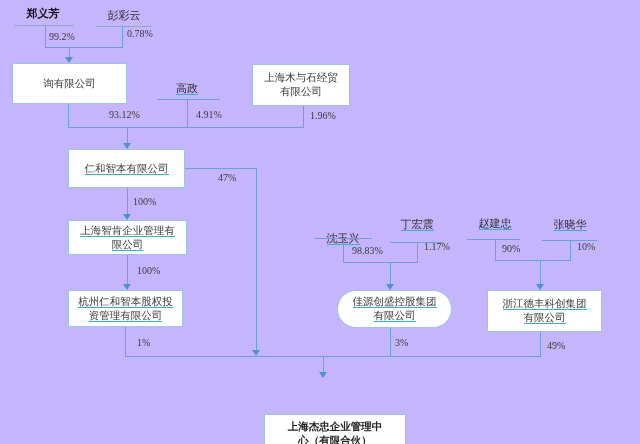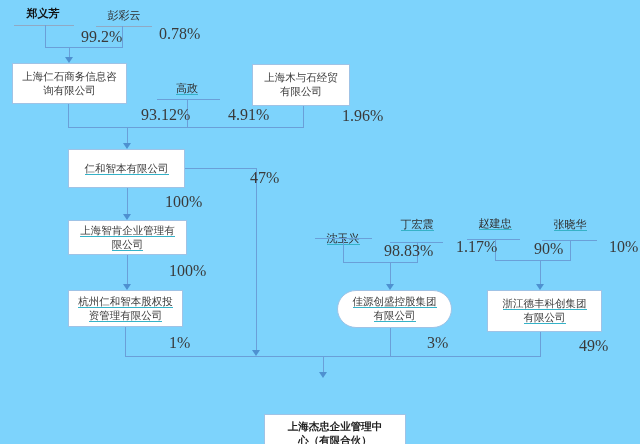--- a/index.html
+++ b/index.html
@@ -1,38 +1,38 @@
 <!DOCTYPE html>
 <html><head>
 <meta charset="utf-8">
 <style>
   html,body{margin:0;padding:0;background:#ffffff;}
   #canvas{
-    position:relative;width:640px;height:444px;background:#7dd3fc;overflow:hidden;
+    position:relative;width:640px;height:444px;background:#c4b5fd;overflow:hidden;
     font-family:"Liberation Serif","DejaVu Serif",serif;color:#333333;
   }
   
   .ln{position:absolute;background:#6a9fd8;}
   .v{width:1px;}
   .h{height:1px;}
   
   .ah{position:absolute;width:0;height:0;border-left:4px solid transparent;
       border-right:4px solid transparent;border-top:6px solid #4e91d0;}
   
   .node{position:absolute;box-sizing:border-box;border:1px solid #9fc3e6;background:#ffffff;
         display:flex;flex-direction:column;align-items:center;justify-content:center;
         text-align:center;font-size:10.5px;line-height:14px;color:#3a3a3a;}
   .node.bold{font-weight:bold;color:#222222;}
   
   .tu{border-bottom:1px solid #35b2c8;}
   
   .person{position:absolute;font-size:11px;line-height:13px;text-align:center;color:#2e2e2e;}
   .person.bold{font-weight:bold;color:#111111;}
   
-  .pct{position:absolute;font-size:16px;line-height:11px;color:#3a3a3a;white-space:nowrap;margin-left:32px;}
+  .pct{position:absolute;font-size:10px;line-height:11px;color:#3a3a3a;white-space:nowrap;}
 </style>
 </head>
 <body>
 
 <div id="canvas">
 
   <div class="person bold" style="left:13px;top:7px;width:60px;">郑义芳</div>
   <div class="ln h" style="left:14px;top:25px;width:60px;background:#90a9c4;"></div>
 
   <div class="person" style="left:97px;top:9px;width:54px;">彭彩云</div>
@@ -57,21 +57,20 @@
     <span class="tu">赵建忠</span>
   </div>
   <div class="ln h" style="left:467px;top:239px;width:53px;"></div>
 
   <div class="person" style="left:542px;top:218px;width:56px;">
     <span class="tu">张晓华</span>
   </div>
   <div class="ln h" style="left:542px;top:240px;width:55px;"></div>
 
   <div class="node" style="left:12px;top:63px;width:115px;height:41px;">
-    <div>上海仁石商务信息咨</div>
     <div>询有限公司</div>
   </div>
 
   <div class="node" style="left:252px;top:64px;width:98px;height:42px;">
     <div>上海木与石经贸</div>
     <div>有限公司</div>
   </div>
 
   <div class="node" style="left:68px;top:220px;width:119px;height:35px;">
     <div><span class="tu">上海智肯企业管理有</span></div>

